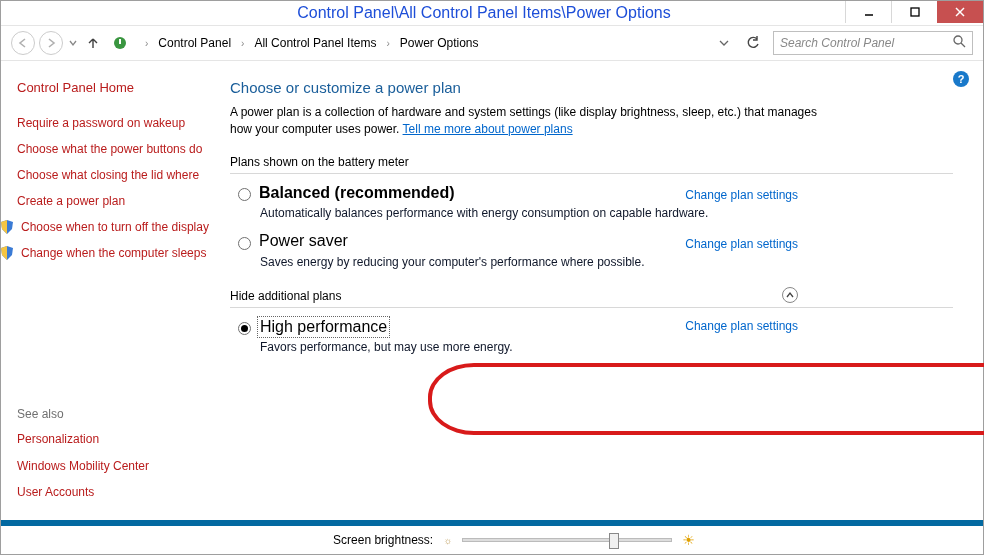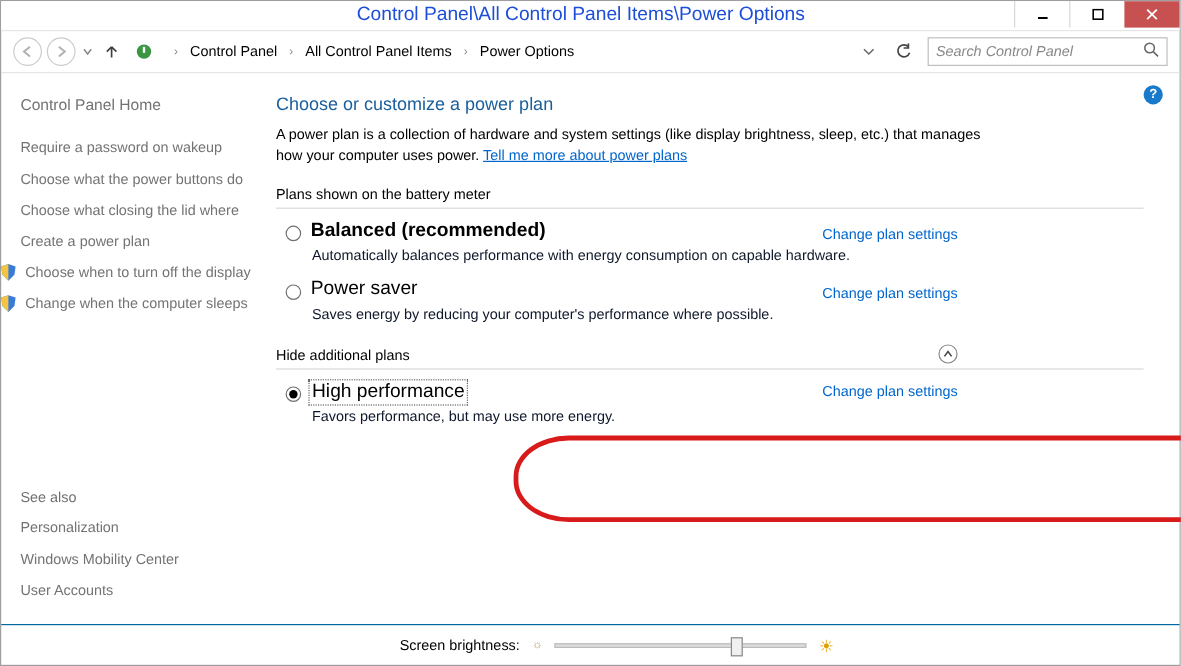--- a/index.html
+++ b/index.html
@@ -117,21 +117,21 @@
     cursor: pointer;
   }
   
   .sidebar {
     width: 215px;
     padding: 18px 6px 10px 16px;
     display:flex; flex-direction:column;
     font-size: 12px;
   }
   .sidebar a {
-    color: #737373; text-decoration: none;
+    color: #b91c1c; text-decoration: none;
     display:block;
     margin-bottom: 10px;
     line-height: 1.35;
     cursor: pointer;
   }
   .sidebar .cp-home { font-size: 13px; margin-bottom: 18px; }
   .side-with-icon {
     display:flex; align-items:flex-start; gap:6px;
     margin-left: -18px; padding-left: 0;
   }
@@ -215,21 +215,21 @@
   .highlight-ring {
     position:absolute;
     border: 4px solid #d81a1a;
     border-radius: 46px / 34px;
     left: 212px; top: 302px;
     width: 618px; height: 72px;
     pointer-events: none;
   }
   
   .footer {
-    border-top: 1px solid #0369a1;
+    border-top: 6px solid #0369a1;
     height: 34px;
     display:flex; align-items:center; justify-content:center;
     gap: 10px; font-size:12px;padding-left:44px;
   }
   .slider {
     width: 210px; height: 4px; background:#ddd;
     border:1px solid #bbb;
     position:relative;
   }
   .slider .thumb {

